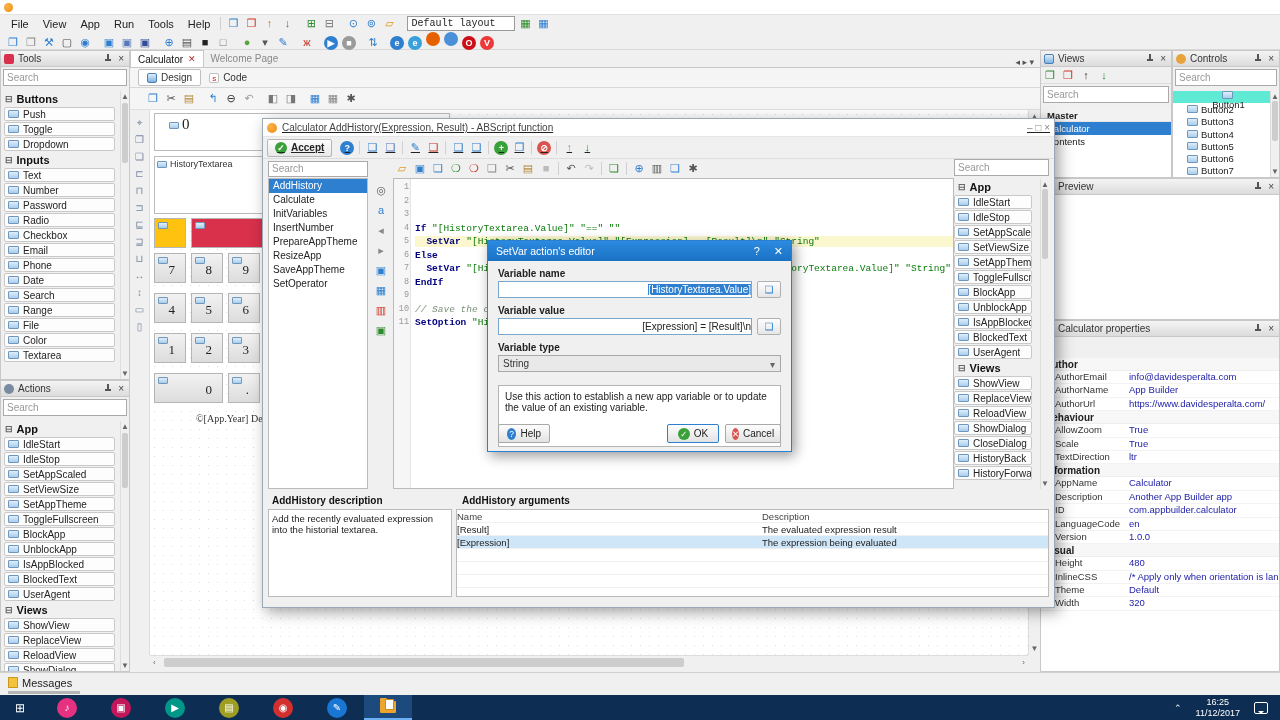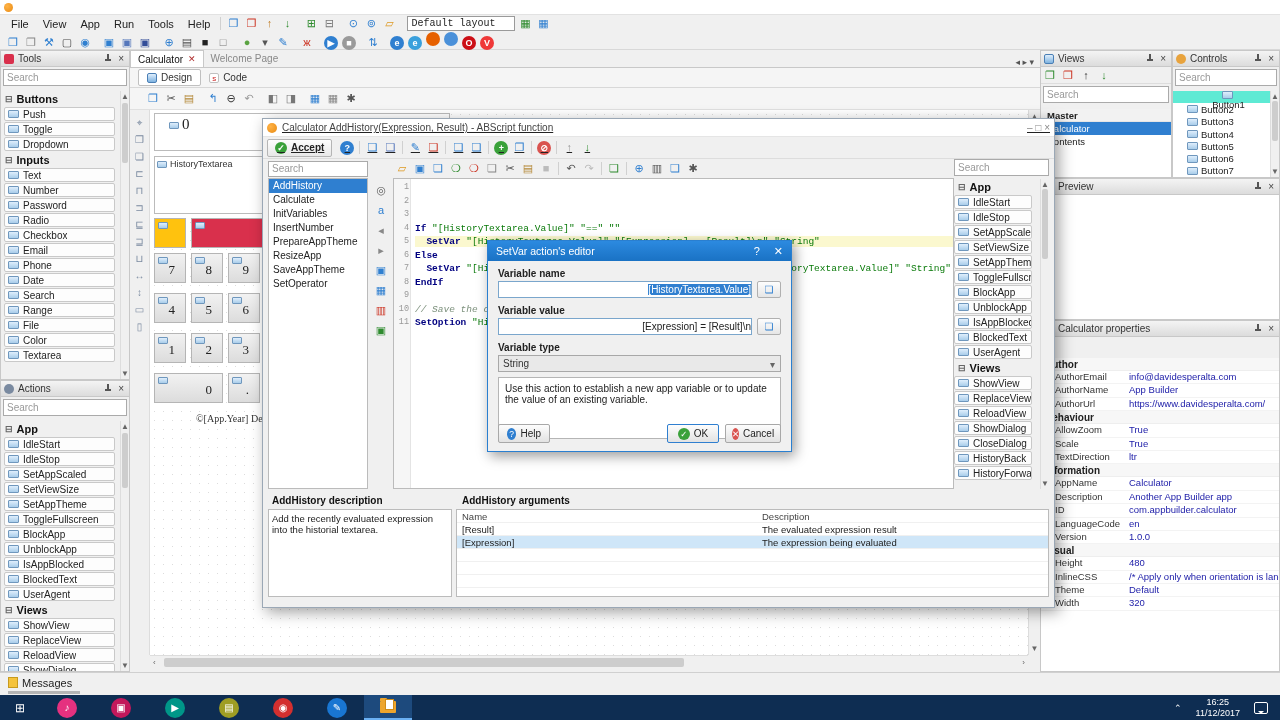--- a/index.html
+++ b/index.html
@@ -97,37 +97,37 @@
   .kw { color:#000080; font-weight:bold; }
   .str { color:#0a7a0a; }
   .com { color:#7d917d; font-style:italic; }
   #rightList { position:absolute; right:5px; top:40px; width:95px; bottom:118px; }
   #rightList .tool-item { margin:1px 8px 1px 0; }
   #fw-bottom { position:absolute; left:5px; right:5px; bottom:4px; height:110px; }
   .bt { font-weight:bold; font-size:10px; color:#111; margin:2px 0 3px 2px; }
   #descBox { position:absolute; left:0; top:16px; width:184px; bottom:6px; background:#fff; border:1px solid #bbb; font-size:9.5px; padding:3px; color:#222; }
   #argsBox { position:absolute; left:188px; top:16px; right:0; bottom:6px; background:#fff; border:1px solid #bbb; }
   .arow { display:flex; height:13px; line-height:13px; font-size:9.5px; border-bottom:1px solid #f0f0f0; }
-  .arow .c1 { width:300px; padding-left:5px; }
+  .arow .c1 { width:300px; }
   .arow .c2 { flex:1; padding-left:5px; }
   .arow.head { color:#444; }
   .arow.sel { background:#cfe6f8; }
   
   #setvar { left:487px; top:240px; width:305px; height:212px; background:#f0f0f0; border:1px solid #2a7fd0; box-shadow:3px 4px 12px rgba(0,0,0,0.4); z-index:20; }
   #sv-title { height:20px; background:linear-gradient(#2c8ae0,#1a72c4); color:#fff; display:flex; align-items:center; padding:0 8px; font-size:10.5px; }
   #sv-title .t { flex:1; }
   #sv-title .b { margin-left:14px; font-size:11px; }
   .sv-label { font-weight:bold; font-size:10px; margin:7px 0 2px 10px; }
   .sv-row { display:flex; align-items:center; margin:0 10px; }
   .sv-input { flex:1; height:17px; background:#fff; border:1px solid #7aa6cc; font-size:10px; line-height:15px; padding-left:3px; white-space:nowrap; overflow:hidden;text-align:right; }
   .sv-input .selhl { background:#2f7fd0; color:#fff; }
   .sv-ebtn { width:24px; height:17px; border:1px solid #b0b0b0; background:linear-gradient(#fdfdfd,#e6e6e6); border-radius:2px; margin-left:5px; text-align:center; line-height:16px; color:#2f7fd0; font-size:10px; }
   .sv-select { height:17px; margin:0 10px; background:#e9e9e9; border:1px solid #a8a8a8; font-size:10px; line-height:15px; padding-left:4px; position:relative; color:#333; }
   .sv-select .car { position:absolute; right:5px; top:1px; color:#666; }
-  #sv-desc { margin:5px 10px 0; height:62px; background:#fff; border:1px solid #b5b5b5; font-size:10px; padding:5px 6px; color:#222; }
+  #sv-desc { margin:13px 10px 0; height:62px; background:#fff; border:1px solid #b5b5b5; font-size:10px; padding:5px 6px; color:#222; }
   #sv-btns { position:absolute; left:10px; right:10px; bottom:8px; height:19px; }
   .sv-btn { position:absolute; height:19px; border:1px solid #a8a8a8; background:linear-gradient(#fdfdfd,#e2e2e2); border-radius:2px; display:flex; align-items:center; justify-content:center; font-size:10px; padding:0 8px; }
   .sv-btn .bic { width:12px; height:12px; border-radius:50%; color:#fff; font-size:8.5px; line-height:12px; text-align:center; margin-right:4px; }
   #btnOK { border:1px solid #2f7fd0; }
   
   #msgbar { left:0; top:672px; width:1280px; height:23px; background:#f0f0f0; border-top:1px solid #d0d0d0; display:flex; align-items:center; padding-left:8px; }
   #msgtab { display:flex; align-items:center; height:19px; border-bottom:3px solid #b5b5b5; padding:0 8px 0 0; }
   #msgtab .mic { width:10px; height:11px; background:#f5c33b; border:1px solid #c79a1e; margin-right:4px; }
   #taskbar { left:0; top:695px; width:1280px; height:25px; background:#0e2d52; display:flex; align-items:center; }
   #winflag { width:40px; text-align:center; color:#fff; font-size:12px; }

